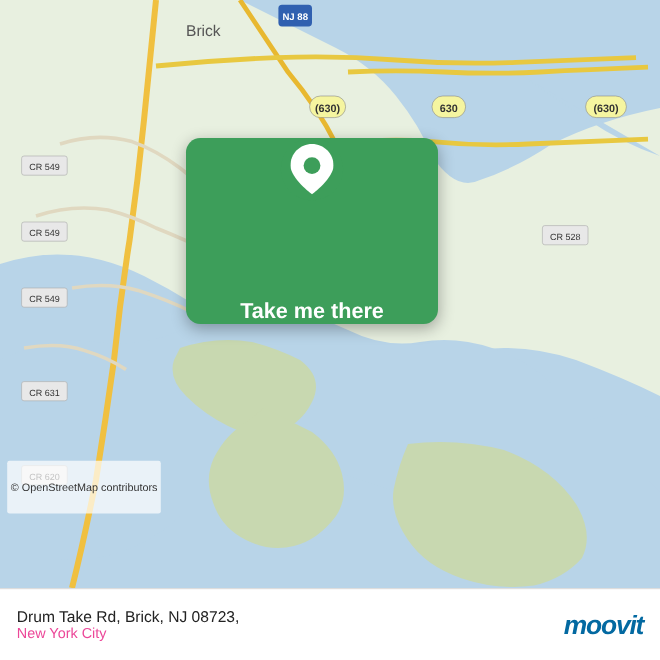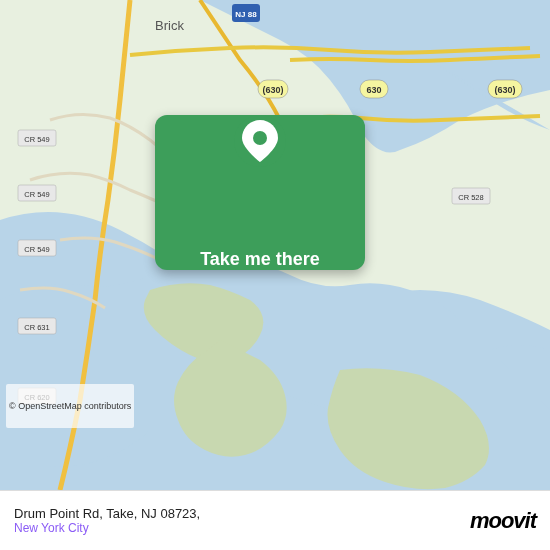--- a/index.html
+++ b/index.html
@@ -84,33 +84,33 @@
     }
 
     #address-line {
       font-size: 13px;
       color: #222;
       font-weight: 500;
     }
 
     #city-line {
       font-size: 12px;
-      color: #8b5cf6;
+      color: #ec4899;
     }
 
     #moovit-logo {
       display: flex;
       align-items: center;
       gap: 4px;
     }
 
     #moovit-text {
       font-size: 22px;
       font-weight: 900;
-      color: #000000;
+      color: #0369a1;
       font-style: italic;
       letter-spacing: -1px;
     }
 
     #osm-attribution {
       position: absolute;
       bottom: 62px;
       left: 6px;
       font-size: 9px;
       color: #333;
@@ -199,19 +199,19 @@
       </svg>
     </div>
     <button id="take-me-there-btn">Take me there</button>
   </div>
 
   <div id="osm-attribution">© OpenStreetMap contributors</div>
 </div>
 
 <div id="bottom-bar">
   <div id="address-section">
-    <span id="address-line">Drum Point Rd, Take, NJ 08723,</span>
+    <span id="address-line">Drum Take Rd, Brick, NJ 08723,</span>
     <span id="city-line">New York City</span>
   </div>
   <div id="moovit-logo">
     <span id="moovit-text">moovit</span>
   </div>
 </div>
 
 </body></html>

